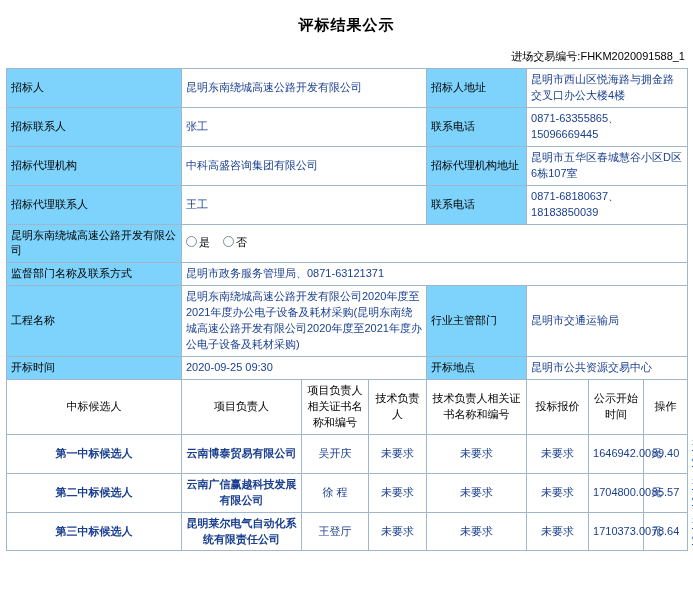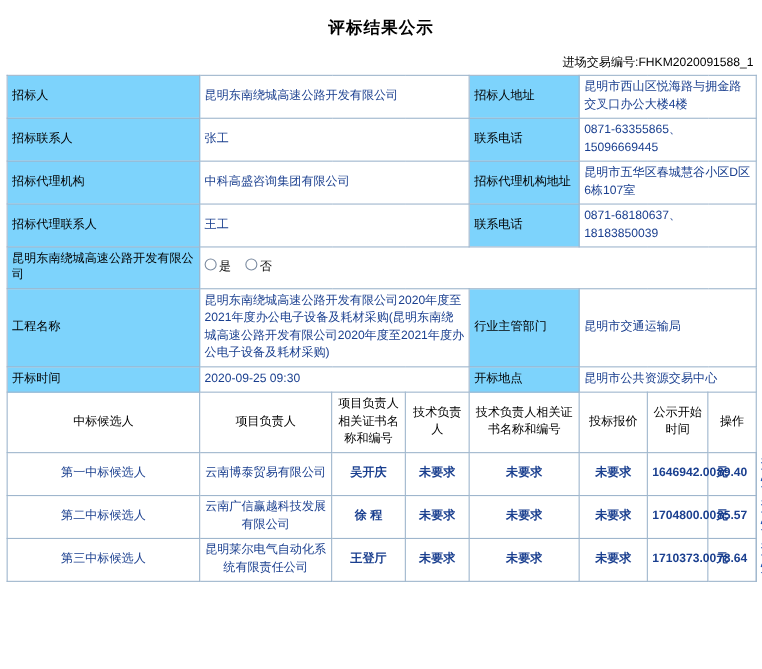--- a/index.html
+++ b/index.html
@@ -54,28 +54,27 @@
   .lbl {
     text-align: left;
     background: #7dd3fc;
   }
   .val {
     text-align: left;
     padding-left: 6px;
   }
   .ctr {
     text-align: center;
-    font-weight: bold;
   }
   .blue {
     color: #1a3f8f;
   }
   .blue-b {
     color: #1a3f8f;
-    font-weight: normal;
+    font-weight: bold;
     margin-top: 36px;
   }
   .radio-row label {
     margin-right: 10px;
     white-space: nowrap;
   }
   .radio {
     display: inline-block;
     width: 9px;
     height: 9px;
@@ -146,20 +145,24 @@
     </tr>
 
     <tr>
       <td class="lbl">昆明东南绕城高速公路开发有限公司</td>
       <td class="val radio-row" colspan="7">
         <label><span class="radio"></span><span>是</span></label>
         <label><span class="radio"></span><span>否</span></label>
       </td>
     </tr>
 
+    <tr>
+      <td class="lbl">监督部门名称及联系方式</td>
+      <td class="val blue" colspan="7">昆明市政务服务管理局、0871-63121371</td>
+    </tr>
 
     <tr>
       <td class="lbl">工程名称</td>
       <td class="val blue" colspan="3">昆明东南绕城高速公路开发有限公司2020年度至2021年度办公电子设备及耗材采购(昆明东南绕城高速公路开发有限公司2020年度至2021年度办公电子设备及耗材采购)</td>
       <td class="lbl">行业主管部门</td>
       <td class="val blue" colspan="3">昆明市交通运输局</td>
     </tr>
 
     <tr>
       <td class="lbl">开标时间</td>

